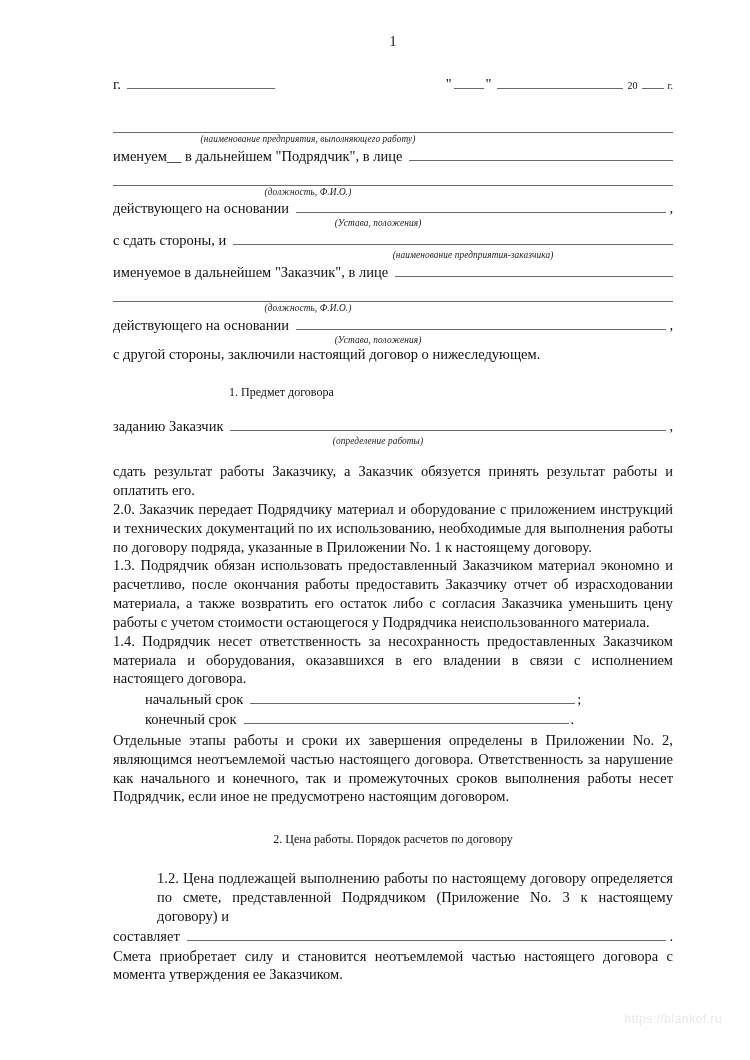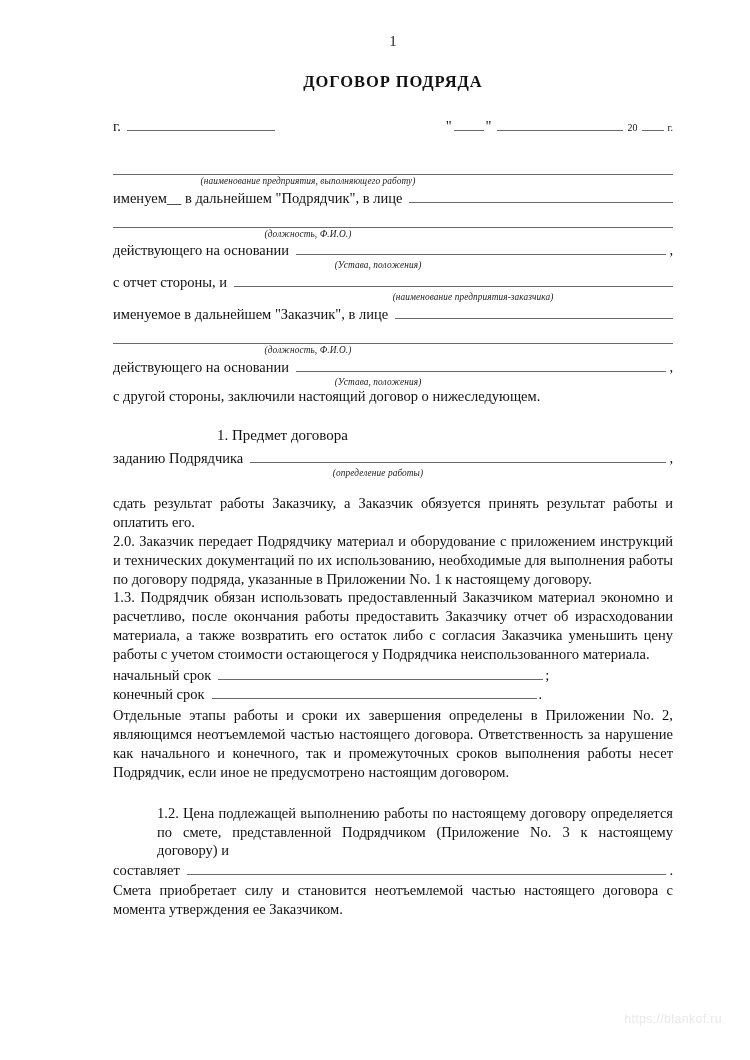--- a/index.html
+++ b/index.html
@@ -109,41 +109,41 @@
   p.body-text {
     font-size: 14.5px;
     line-height: 1.30;
     margin: 0;
     text-align: justify;
     text-justify: inter-word;
   }
   p.tight { margin-top: 0; }
 
   .section-heading {
-    font-size: 15px;
-    margin: 4px;
+    font-size: 12px;
+    margin: 16px;
     padding-left: 100px;
     margin-top: 22px;
   }
   .section-heading.centered {
     padding-left: 0;
     text-align: center;
     margin-top: 26px;
   }
 
   .lead-indent { margin-top: 22px; }
 
   
   .term-row {
     display: flex;
     align-items: baseline;
     font-size: 14.5px;
     margin-top: 1px;
   }
-  .term-row .term-label { white-space: nowrap; }
+  .term-row .term-label { white-space: nowrap; margin-left: 32px; }
   .term-row .term-rule {
     border-bottom: 1px solid #6a6a6a;
     height: 0.95em;
     width: 325px;
     margin-left: 7px;
   }
   .term-row .term-punct { margin-left: 2px; }
 
   
   .watermark {
@@ -158,21 +158,20 @@
   }
 </style>
 </head>
 <body>
 
 <div class="page">
   <div class="content">
 
     <div class="page-number">1</div>
 
-    <div class="doc-title">ДОГОВОР ПОДРЯДА</div>
 
     <div class="city-date-row">
       <span class="city-label">г.</span>
       <span class="rule city-rule"></span>
       <span class="date-group">
         <span class="quote-mark">"</span>
         <span class="rule day-rule"></span>
         <span class="quote-mark">"</span>
         <span class="rule month-rule"></span>
         <span class="year-text">20</span>
@@ -197,21 +196,21 @@
     </div>
 
     <div class="inline-row">
       <span class="lead">действующего на основании</span>
       <span class="flex-rule"></span>
       <span class="trailing-mark">,</span>
     </div>
     <div class="caption caption-shift-mid">(Устава, положения)</div>
 
     <div class="inline-row">
-      <span class="lead">с отчет стороны, и</span>
+      <span class="lead">с сдать стороны, и</span>
       <span class="flex-rule"></span>
     </div>
     <div class="caption caption-shift-right2">(наименование предприятия-заказчика)</div>
 
     <div class="inline-row">
       <span class="lead">именуемое в дальнейшем "Заказчик", в лице</span>
       <span class="flex-rule"></span>
     </div>
 
     <div class="fill-block" style="margin-top:7px;">
@@ -225,48 +224,50 @@
       <span class="trailing-mark">,</span>
     </div>
     <div class="caption caption-shift-mid">(Устава, положения)</div>
 
     <p class="body-text lead-indent">с другой стороны, заключили настоящий договор о нижеследующем.</p>
 
     <p class="section-heading">1. Предмет договора</p>
 
 
     <div class="inline-row" style="margin-top:0;">
-      <span class="lead">заданию Подрядчика</span>
+      <span class="lead">заданию Заказчик</span>
       <span class="flex-rule"></span>
       <span class="trailing-mark">,</span>
     </div>
     <div class="caption caption-shift-mid">(определение работы)</div>
 
     <p class="body-text" style="margin-top:16px;">сдать результат  работы  Заказчику,  а  Заказчик  обязуется   принять результат работы и оплатить его.</p>
 
     <p class="body-text tight">2.0. Заказчик  передает  Подрядчику материал  и  оборудование с приложением инструкций и технических документаций по их использованию, необходимые для выполнения работы по договору подряда, указанные в Приложении No. 1 к настоящему договору.</p>
 
     <p class="body-text tight">1.3. Подрядчик обязан использовать предоставленный Заказчиком    материал экономно и расчетливо,  после  окончания  работы  предоставить  Заказчику  отчет об израсходовании материала,  а также возвратить  его остаток либо с согласия  Заказчика  уменьшить цену работы с учетом стоимости остающегося у Подрядчика неиспользованного материала.</p>
 
+    <p class="body-text tight">1.4. Подрядчик  несет   ответственность   за  несохранность предоставленных Заказчиком материала и  оборудования,  оказавшихся  в его владении в связи с исполнением настоящего договора.</p>
 
 
     <div class="term-row">
       <span class="term-label">начальный срок</span>
       <span class="term-rule"></span>
       <span class="term-punct">;</span>
     </div>
 
     <div class="term-row">
       <span class="term-label">конечный срок</span>
       <span class="term-rule"></span>
       <span class="term-punct">.</span>
     </div>
 
     <p class="body-text" style="margin-top:3px;">Отдельные  этапы  работы  и  сроки  их  завершения  определены  в Приложении No. 2, являющимся неотъемлемой частью настоящего договора. Ответственность за  нарушение как начального и конечного,   так и промежуточных сроков выполнения работы несет Подрядчик,  если иное не предусмотрено настоящим договором.</p>
 
+    <p class="section-heading centered">2. Цена работы. Порядок расчетов по договору</p>
 
     <p class="body-text" style="margin-top:22px;margin-left:44px;">1.2. Цена подлежащей выполнению работы  по  настоящему  договору определяется по смете,  представленной Подрядчиком (Приложение No. 3 к настоящему договору)  и</p>
 
     <div class="inline-row" style="margin-top:0;">
       <span class="lead">составляет</span>
       <span class="flex-rule"></span>
       <span class="trailing-mark">.</span>
     </div>
 
     <p class="body-text" style="margin-top:2px;">Смета приобретает силу  и  становится  неотъемлемой   частью настоящего договора с момента утверждения ее Заказчиком.</p>

